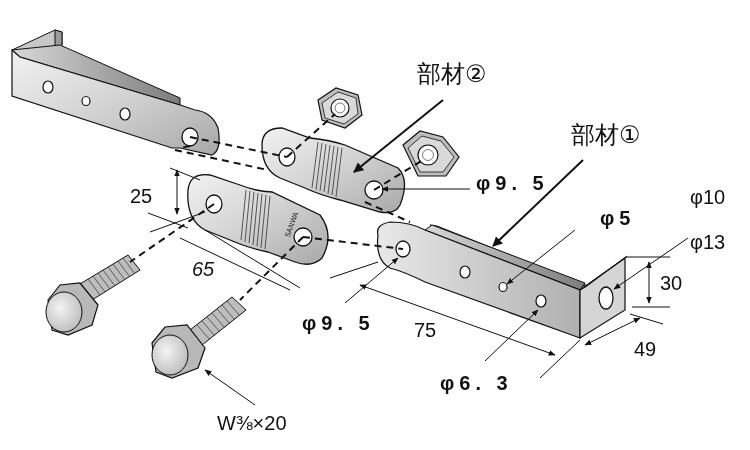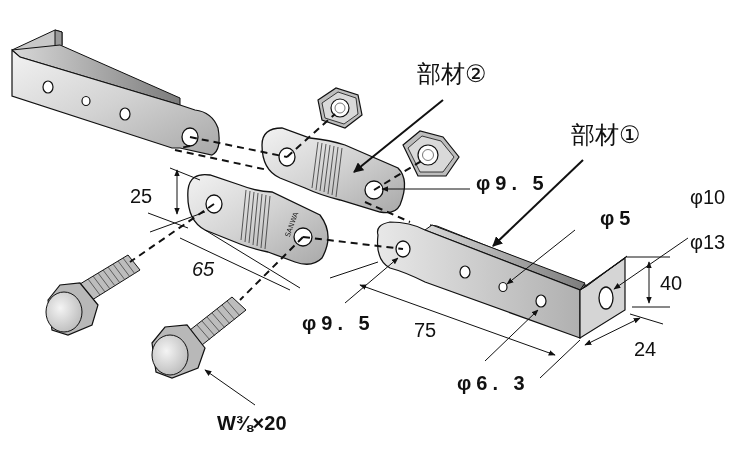--- a/index.html
+++ b/index.html
@@ -196,19 +196,19 @@
 
 <div class="lbl big" style="left:571px; top:123px;">部材①</div>
 <div class="lbl big" style="left:417px; top:62px;">部材②</div>
 
 <div class="lbl dim sp" style="left:476px; top:173px;">φ9. 5</div>
 <div class="lbl dim" style="left:130px; top:175px;margin-top:11px;">25</div>
 <div class="lbl dim" style="left:192px; top:259px;font-style:italic;">65</div>
 <div class="lbl dim sp" style="left:302px; top:313px;">φ9. 5</div>
 <div class="lbl dim" style="left:414px; top:320px;">75</div>
 <div class="lbl dim sp" style="left:600px; top:208px;">φ5</div>
-<div class="lbl dim sp" style="left:440px; top:373px;margin-left:17px;">φ6. 3</div>
+<div class="lbl dim sp" style="left:440px; top:373px;">φ6. 3</div>
 <div class="lbl dim" style="left:690px; top:187px;">φ10</div>
 <div class="lbl dim" style="left:690px; top:232px;">φ13</div>
-<div class="lbl dim" style="left:660px; top:273px;">40</div>
-<div class="lbl dim" style="left:634px; top:339px;">24</div>
-<div class="lbl dim" style="left:217px; top:413px;font-weight:bold;"><span>W</span><span>⅜</span><span>×20</span></div>
+<div class="lbl dim" style="left:660px; top:273px;">30</div>
+<div class="lbl dim" style="left:634px; top:339px;">49</div>
+<div class="lbl dim" style="left:217px; top:413px;"><span>W</span><span>⅜</span><span>×20</span></div>
 </div>
 
 </body></html>

